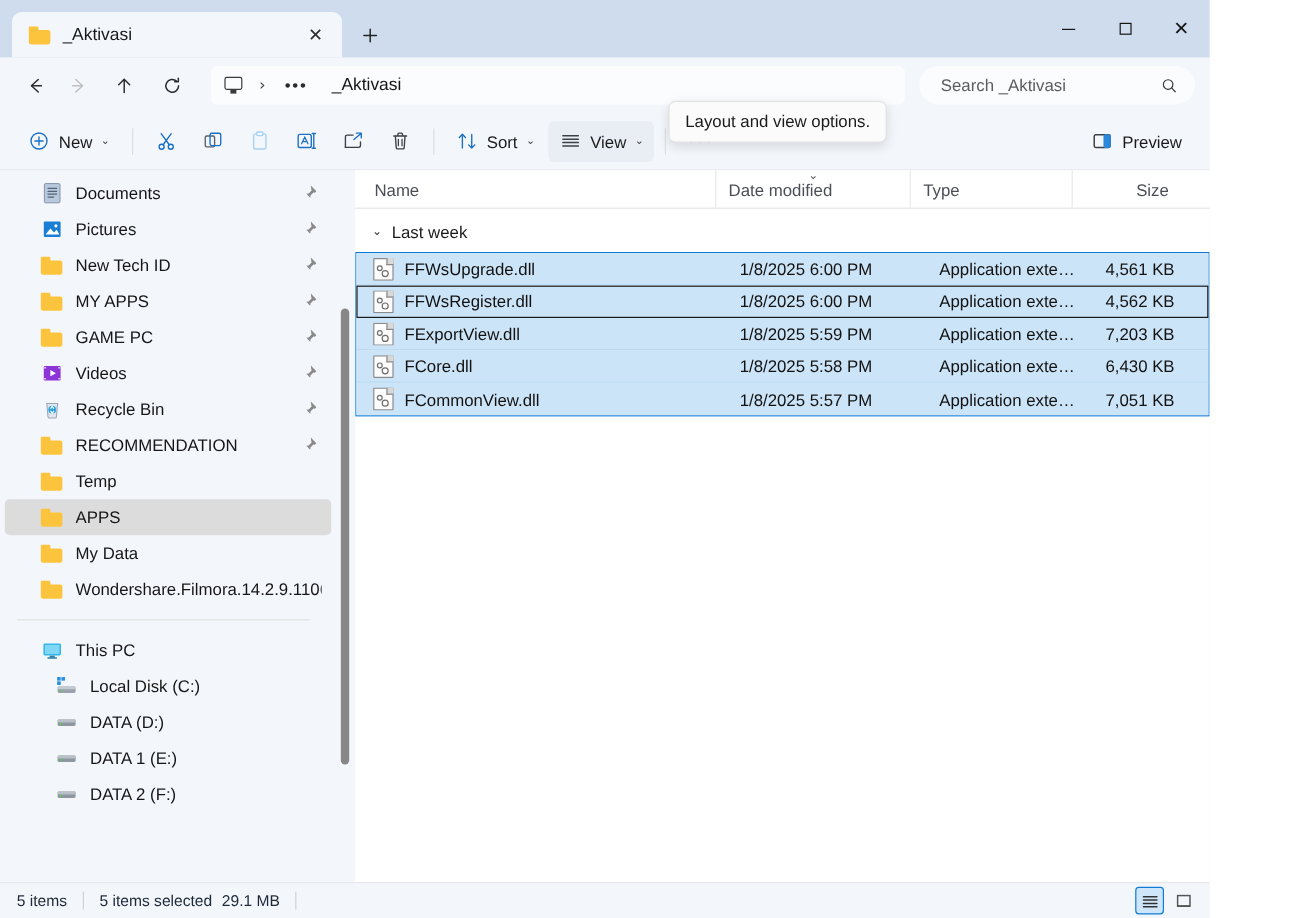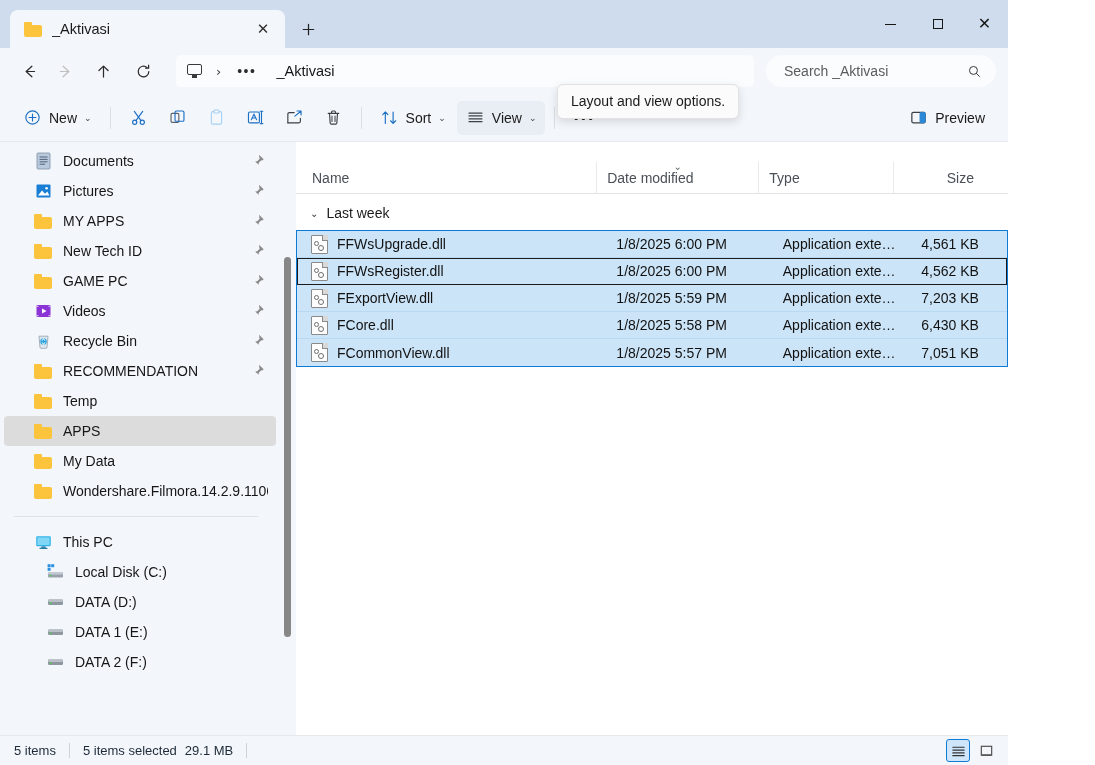--- a/index.html
+++ b/index.html
@@ -192,21 +192,20 @@
     position: absolute; left: 2px; width: 7px; background: #878787; border-radius: 4px;
   }
 
   
   .content { flex: 1; background: #ffffff; display: flex; flex-direction: column; min-width: 0; position: relative; }
 
   .colheader {
     height: 32px; flex: 0 0 32px; display: flex; align-items: center;
     border-bottom: 1px solid #e2e4e7; position: relative;
     background: #ffffff;
-    margin-top: 20px;
   }
   .col {
     font-size: 14px; color: #4a4f57; height: 100%;
     display: flex; align-items: center; padding: 0 10px;
     border-right: 1px solid #e7e9ec; cursor: pointer; position: relative;
   }
   .col.name { width: 330px; padding-left: 16px; }
   .col.date { width: 177px; }
   .col.type { width: 147px; }
   .col.size { width: 101px; justify-content: flex-end; padding-right: 14px; border-right: none;}
@@ -463,34 +462,34 @@
                 <path d="M5.4 1.8l5 5-1.4 1.4-1.2-.3-2.6 2.6-.3 2.2-1-1-1.6-1.6-1-1 2.2-.3L6.1 6.2l-.3-1.2z" fill="#8a8a8a"></path>
               </svg>
           </span>
         </div>
 
         <div class="navitem">
           <span class="navicon ic-folder">
               <span class="ft"></span>
               <span class="fb"></span>
             </span>
-          <span class="label">MY APPS</span>
+          <span class="label">New Tech ID</span>
           <span class="pin">
             <svg viewBox="0 0 14 14" width="13" height="13">
                 <path d="M5.4 1.8l5 5-1.4 1.4-1.2-.3-2.6 2.6-.3 2.2-1-1-1.6-1.6-1-1 2.2-.3L6.1 6.2l-.3-1.2z" fill="#8a8a8a"></path>
               </svg>
           </span>
         </div>
 
         <div class="navitem">
           <span class="navicon ic-folder">
               <span class="ft"></span>
               <span class="fb"></span>
             </span>
-          <span class="label">New Tech ID</span>
+          <span class="label">MY APPS</span>
           <span class="pin">
             <svg viewBox="0 0 14 14" width="13" height="13">
                 <path d="M5.4 1.8l5 5-1.4 1.4-1.2-.3-2.6 2.6-.3 2.2-1-1-1.6-1.6-1-1 2.2-.3L6.1 6.2l-.3-1.2z" fill="#8a8a8a"></path>
               </svg>
           </span>
         </div>
 
         <div class="navitem">
           <span class="navicon ic-folder">
               <span class="ft"></span>

